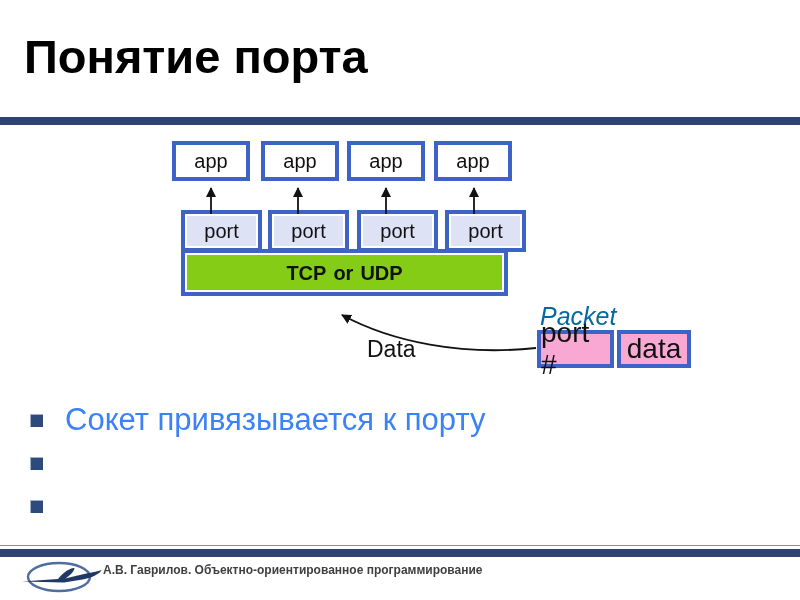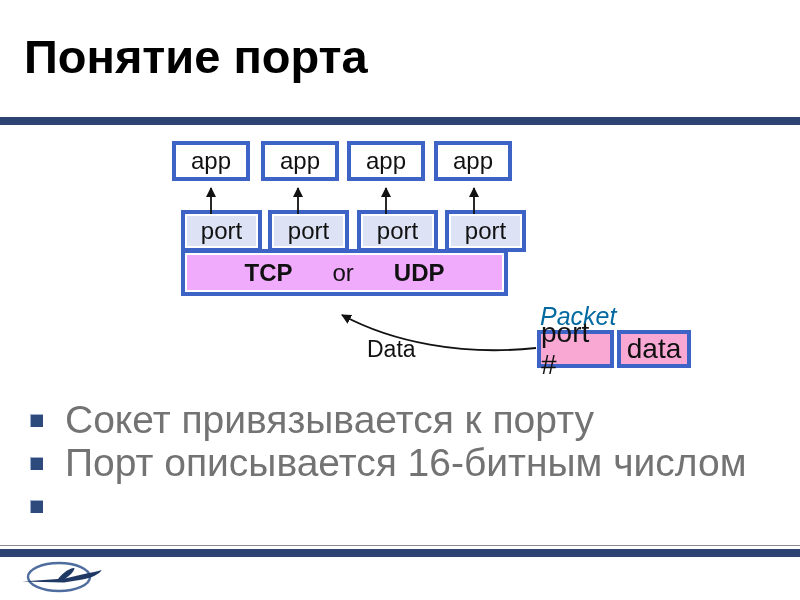--- a/index.html
+++ b/index.html
@@ -15,32 +15,31 @@
   .title {
     left:24px; top:33px; font-size:47px; font-weight:bold; color:#000;
     letter-spacing:0px; line-height:1.0; white-space:nowrap;
   }
   .title-divider { left:0; top:117px; width:800px; height:8px; background:#2e4372; }
 
   
   .dbox {
     box-sizing:border-box; border:4px solid #3e63c6; color:#111;
     display:flex; align-items:center; justify-content:center;
-    font-size:24px; line-height:1;
+    font-size:20px; line-height:1;
   }
   .app  { background:#ffffff; top:141px; width:78px; height:40px; }
   .port { background:#dde2f4; top:210px; width:81px; height:42px;
           box-shadow: inset 0 0 0 2px #ffffff; }
   .tcpbar {
-    left:181px; top:249px; width:327px; height:47px; background:#f0abfc;
+    left:181px; top:249px; width:327px; height:47px; background:#84cc16;
     box-shadow: inset 0 0 0 2px #ffffff;
-    gap: 33px;
   }
   .bold { font-weight:bold; }
-  .orword { margin:0 7px; font-weight:normal; }
+  .orword { margin:0 7px; font-weight:bold; }
 
   .app1{left:172px}.app2{left:261px}.app3{left:347px}.app4{left:434px}
   .port1{left:181px}.port2{left:268px}.port3{left:357px}.port4{left:445px}
 
   
   .packet-label { left:540px; top:302px; font-size:25px; color:#0369a1;font-style:italic; }
   .pcell {
     box-sizing:border-box; border:4px solid #3e63c6; background:#f9a8d4;
     top:330px; height:38px; display:flex; align-items:center; justify-content:center;
     font-size:28px; color:#111; position:absolute;
@@ -52,21 +51,21 @@
   
   .arrows { left:0; top:0; pointer-events:none; }
 
   
   .bullet-row { left:30px; width:740px; display:flex; align-items:flex-start; }
   .brow1{top:398px}.brow2{top:441px}.brow3{top:484px}
   .bullet-sq {
     flex:0 0 auto; width:12px; height:12px; background:#2e4a7d;
     margin:16px 22px 0 0; border-top:1px solid #9fb0cf; border-left:1px solid #9fb0cf;
   }
-  .bullet-text { font-size:39px; line-height:44px; color:#737373; white-space:nowrap; }
+  .bullet-text { font-size:31px; line-height:44px; color:#3b82f6; white-space:nowrap; }
 
   
   .footer-thin-line { left:0; top:545px; width:800px; height:1px; background:#8c8c8c; }
   .footer-bar { left:0; top:549px; width:800px; height:8px; background:#2e4372; }
   .footer-text { left:103px; top:563px; font-size:12px; font-weight:bold;
                  line-height:14px; color:#3f3f3f; }
   .page-number { right:12px; top:566px; font-size:17px; color:#1a1a1a; }
   .logo { left:13px; top:558px; }
 </style>
 </head>
@@ -126,32 +125,32 @@
     <line x1="474" y1="214" x2="474" y2="188" stroke="#111" stroke-width="1.8" marker-end="url(#ah)"></line>
     <path d="M536,348 C462,356 392,342 342,315" fill="none" stroke="#111" stroke-width="1.8" marker-end="url(#ah)"></path>
   </svg>
 
   <div class="abs bullet-row brow1">
     <span class="bullet-sq"></span>
     <span class="bullet-text">Сокет привязывается к порту</span>
   </div>
   <div class="abs bullet-row brow2">
     <span class="bullet-sq"></span>
-    <span class="bullet-text">Порт описывается 16-битным числом</span>
   </div>
   <div class="abs bullet-row brow3">
     <span class="bullet-sq"></span>
   </div>
 
   <div class="abs footer-thin-line"></div>
   <div class="abs footer-bar"></div>
 
   <svg class="abs logo" width="94" height="38" viewBox="0 0 94 38">
     <ellipse cx="46" cy="19" rx="31" ry="14" fill="none" stroke="#4f6d9e" stroke-width="2.4"></ellipse>
     <path d="M9 23.5 L45 21 C51 13.5 58 9.5 61.5 10 C61 14 56 18.5 52 20.5 L69 16.5 C77 14.7 83.5 14 88.5 12 C87 16 78 20 69.5 21.5 L51 24.5 Z" fill="#1f3864"></path>
   </svg>
 
   <div class="abs footer-text">
+    <div>А.В. Гаврилов. Объектно-ориентированное программирование</div>
   </div>
 
   <div class="abs page-number">8</div>
 
 </div>
 
 </body></html>

